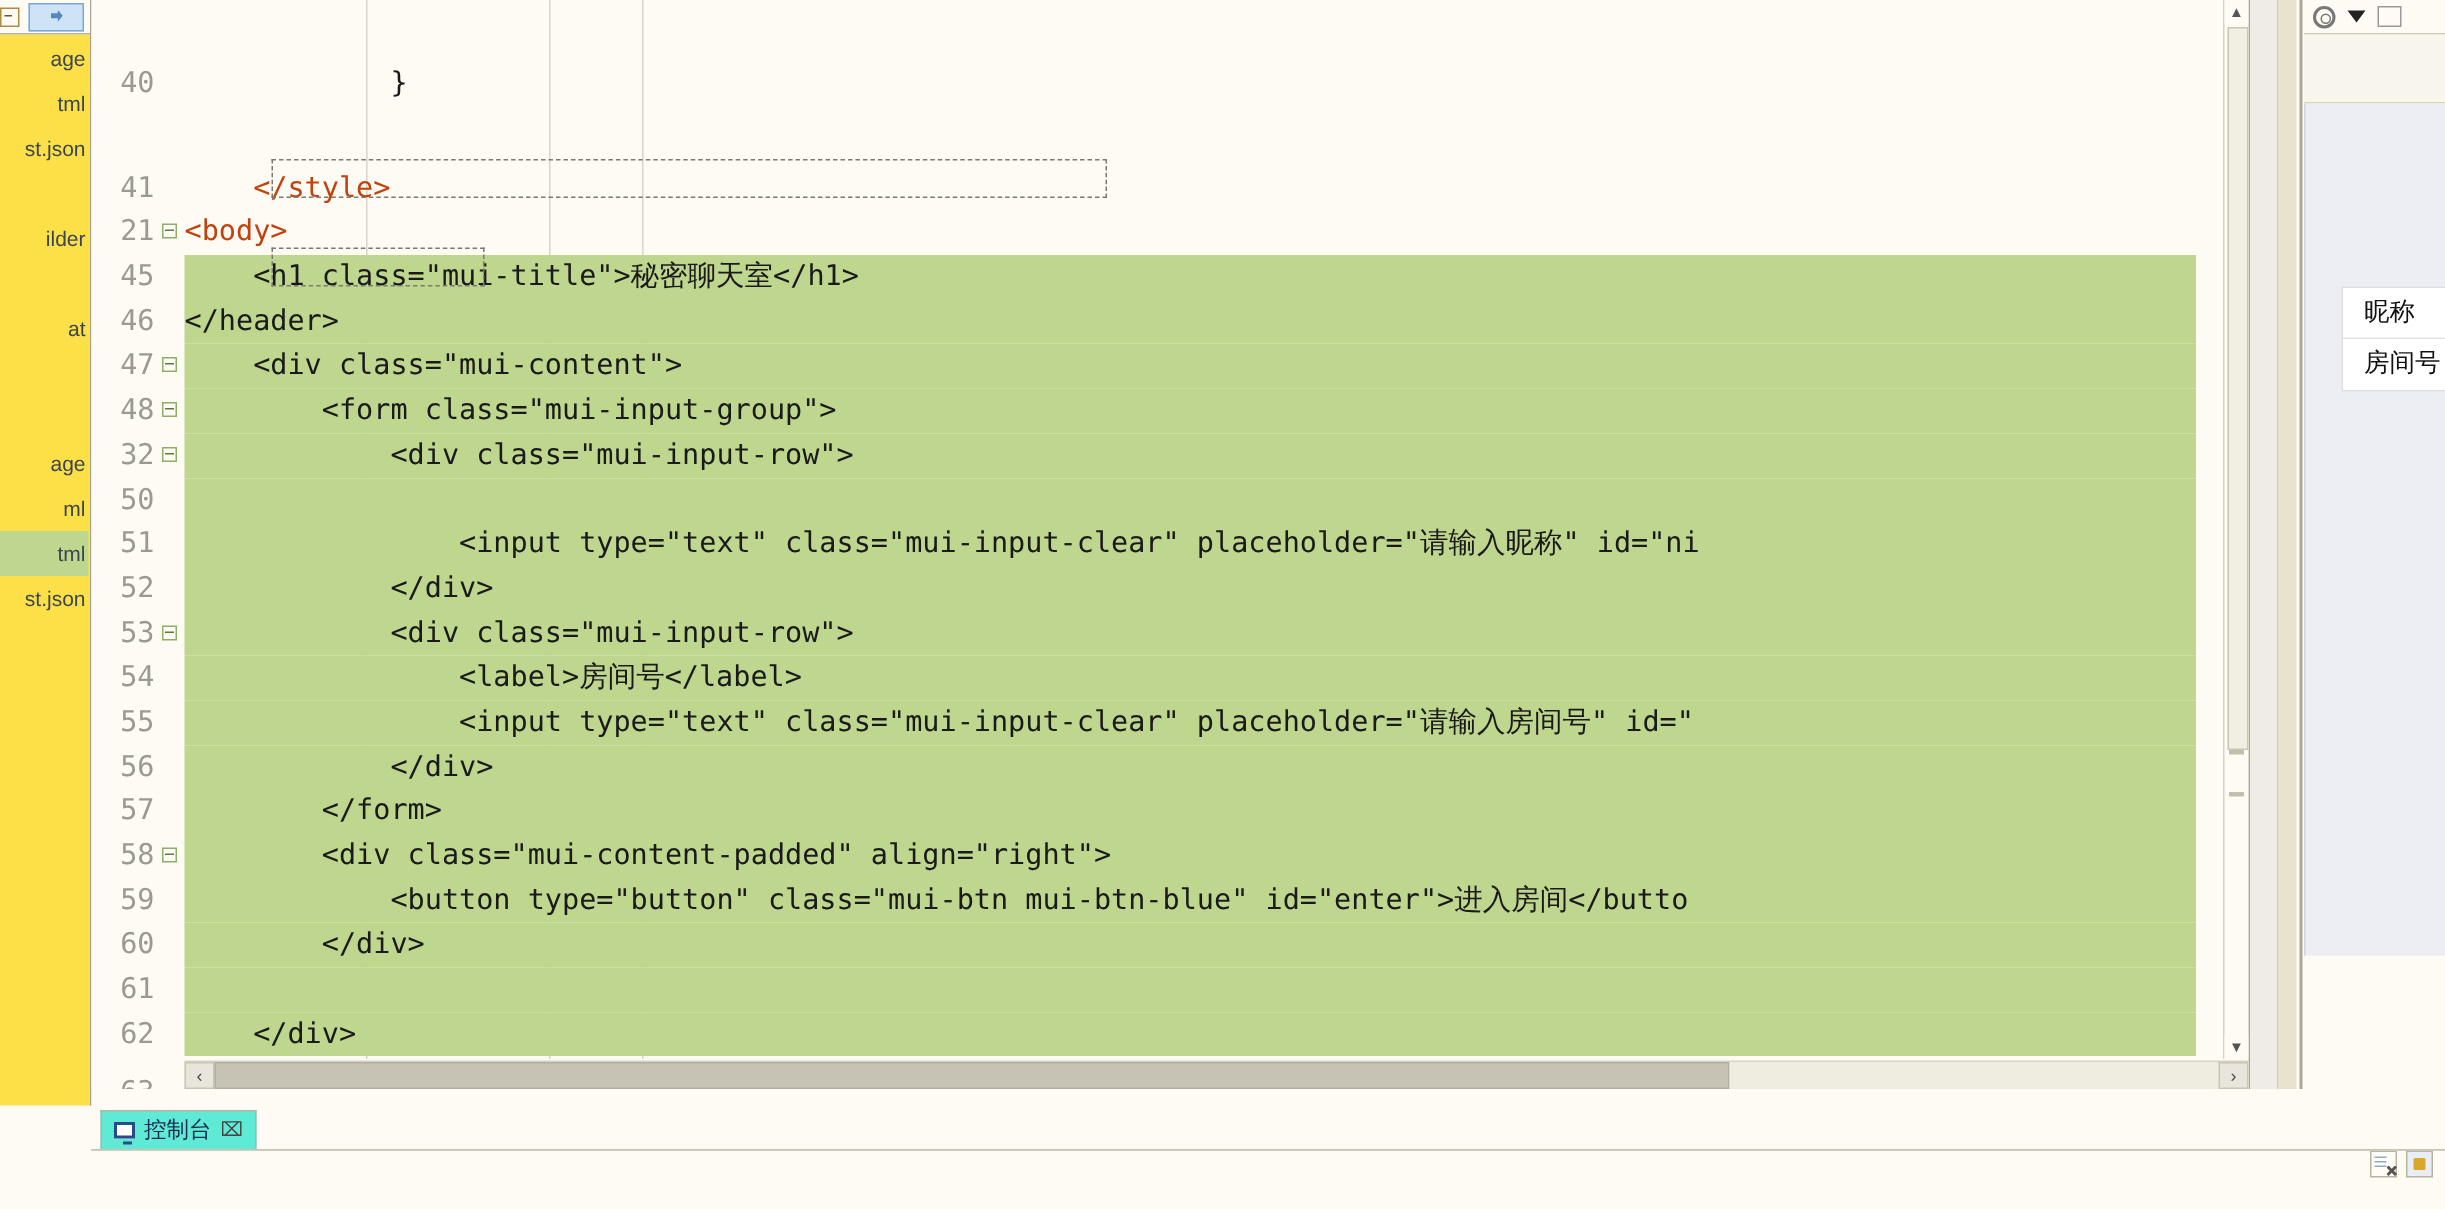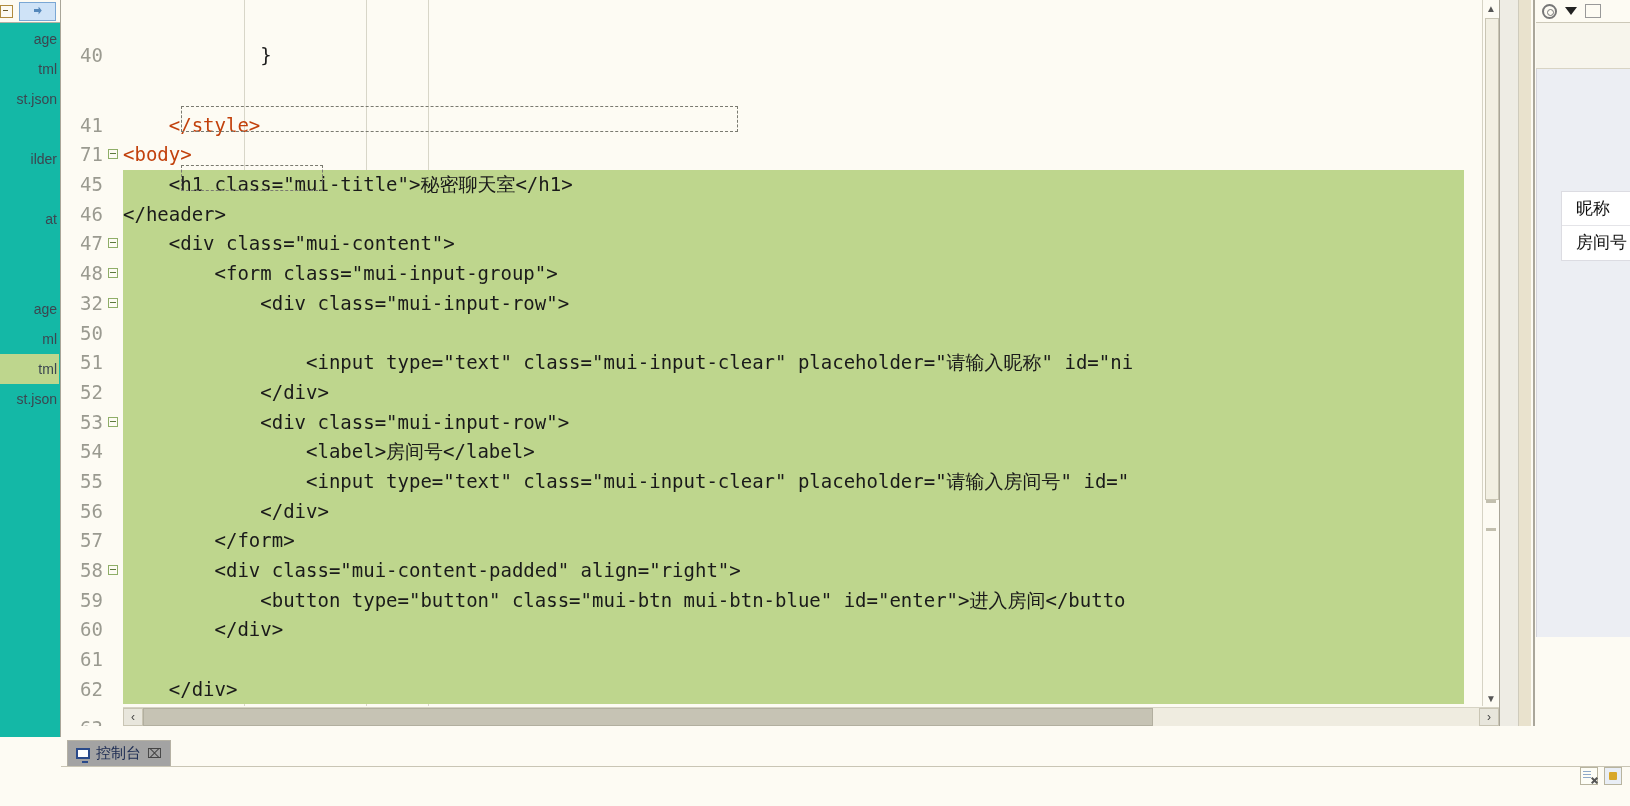--- a/index.html
+++ b/index.html
@@ -8,21 +8,21 @@
     background:#fdfbf3;
     font-family:"Liberation Sans", sans-serif;
     font-size:13px;
     color:#222;
   }
   .app{position:relative;width:1630px;height:806px;}
 
   
   .sidebar{
     position:absolute;left:0;top:0;width:60px;height:737px;
-    background:#14b8a6;
+    background:#fde047;
     border-right:1px solid #a9a598;
     overflow:hidden;
   }
   .sidebar-toolbar{
     position:absolute;left:0;top:0;width:60px;height:22px;
     background:#fdfbf3;border-bottom:1px solid #b5b1a4;
     display:flex;align-items:center;justify-content:flex-end;
   }
   .sb-ico{
     width:14px;height:14px;margin-right:2px;
@@ -193,21 +193,21 @@
     background:#fdfbf3;
   }
   .tabrow{
     position:absolute;left:0;top:0;height:28px;width:100%;
     border-bottom:1px solid #b5b1a4;
   }
   .ctab{
     position:absolute;left:6px;top:2px;height:25px;
     display:flex;align-items:center;gap:6px;
     padding:0 8px;
-    background:#a3a3a3;
+    background:#5eead4;
     border:1px solid #b5b1a4;border-bottom:none;
     font-size:15px;color:#1c2b52;
     font-family:"DejaVu Sans","Liberation Sans",sans-serif;
   }
   .mon-ico{
     width:14px;height:11px;border:2px solid #2a4a8a;box-sizing:border-box;position:relative;background:#fff;
   }
   .mon-ico:after{
     content:"";position:absolute;left:4px;top:11px;width:6px;height:2px;background:#2a4a8a;
   }
@@ -275,21 +275,21 @@
     <div class="gutter"></div>
     <div class="fold-col"></div>
 
     <div class="indentguide" style="left:183px;top:0;height:706px;"></div>
     <div class="indentguide" style="left:305px;top:0;height:706px;"></div>
     <div class="indentguide" style="left:367px;top:0;height:706px;"></div>
 
     <div class="code-area" id="code-lines">
         <div class="line" style="top: 0px; margin-top: 41px;"><span class="lnum">40</span><span class="ltext">            }</span></div>
         <div class="line" style="top: 0px; margin-top: 40px;"><span class="lnum">41</span><span class="ltext tagblue">    &lt;/style&gt;</span></div>
-        <div class="line" style="top: 0px;"><span class="lnum">71</span><span class="fold"></span><span class="ltext tagblue">&lt;body&gt;</span></div>
+        <div class="line" style="top: 0px;"><span class="lnum">21</span><span class="fold"></span><span class="ltext tagblue">&lt;body&gt;</span></div>
         <div class="line" style="top: 0px;"><div class="selband" style="top: 0px; height: 29.7px;"></div><span class="lnum">45</span><span class="ltext">    &lt;h1 class="mui-title"&gt;秘密聊天室&lt;/h1&gt;</span></div>
         <div class="line" style="top: 0px;"><div class="selband" style="top: 0px; height: 29.7px;"></div><span class="lnum">46</span><span class="ltext">&lt;/header&gt;</span></div>
         <div class="line" style="top: 0px;"><div class="selband" style="top: 0px; height: 29.7px;"></div><span class="lnum">47</span><span class="fold"></span><span class="ltext">    &lt;div class="mui-content"&gt;</span></div>
         <div class="line" style="top: 0px;"><div class="selband" style="top: 0px; height: 29.7px;"></div><span class="lnum">48</span><span class="fold"></span><span class="ltext">        &lt;form class="mui-input-group"&gt;</span></div>
         <div class="line" style="top: 0px;"><div class="selband" style="top: 0px; height: 29.7px;"></div><span class="lnum">32</span><span class="fold"></span><span class="ltext">            &lt;div class="mui-input-row"&gt;</span></div>
         <div class="line" style="top: 0px;"><div class="selband" style="top: 0px; height: 29.7px;"></div><span class="lnum">50</span></div>
         <div class="line" style="top: 0px;"><div class="selband" style="top: 0px; height: 29.7px;"></div><span class="lnum">51</span><span class="ltext">                &lt;input type="text" class="mui-input-clear" placeholder="请输入昵称" id="ni</span></div>
         <div class="line" style="top: 0px;"><div class="selband" style="top: 0px; height: 29.7px;"></div><span class="lnum">52</span><span class="ltext">            &lt;/div&gt;</span></div>
         <div class="line" style="top: 0px;"><div class="selband" style="top: 0px; height: 29.7px;"></div><span class="lnum">53</span><span class="fold"></span><span class="ltext">            &lt;div class="mui-input-row"&gt;</span></div>
         <div class="line" style="top: 0px;"><div class="selband" style="top: 0px; height: 29.7px;"></div><span class="lnum">54</span><span class="ltext">                &lt;label&gt;房间号&lt;/label&gt;</span></div>

